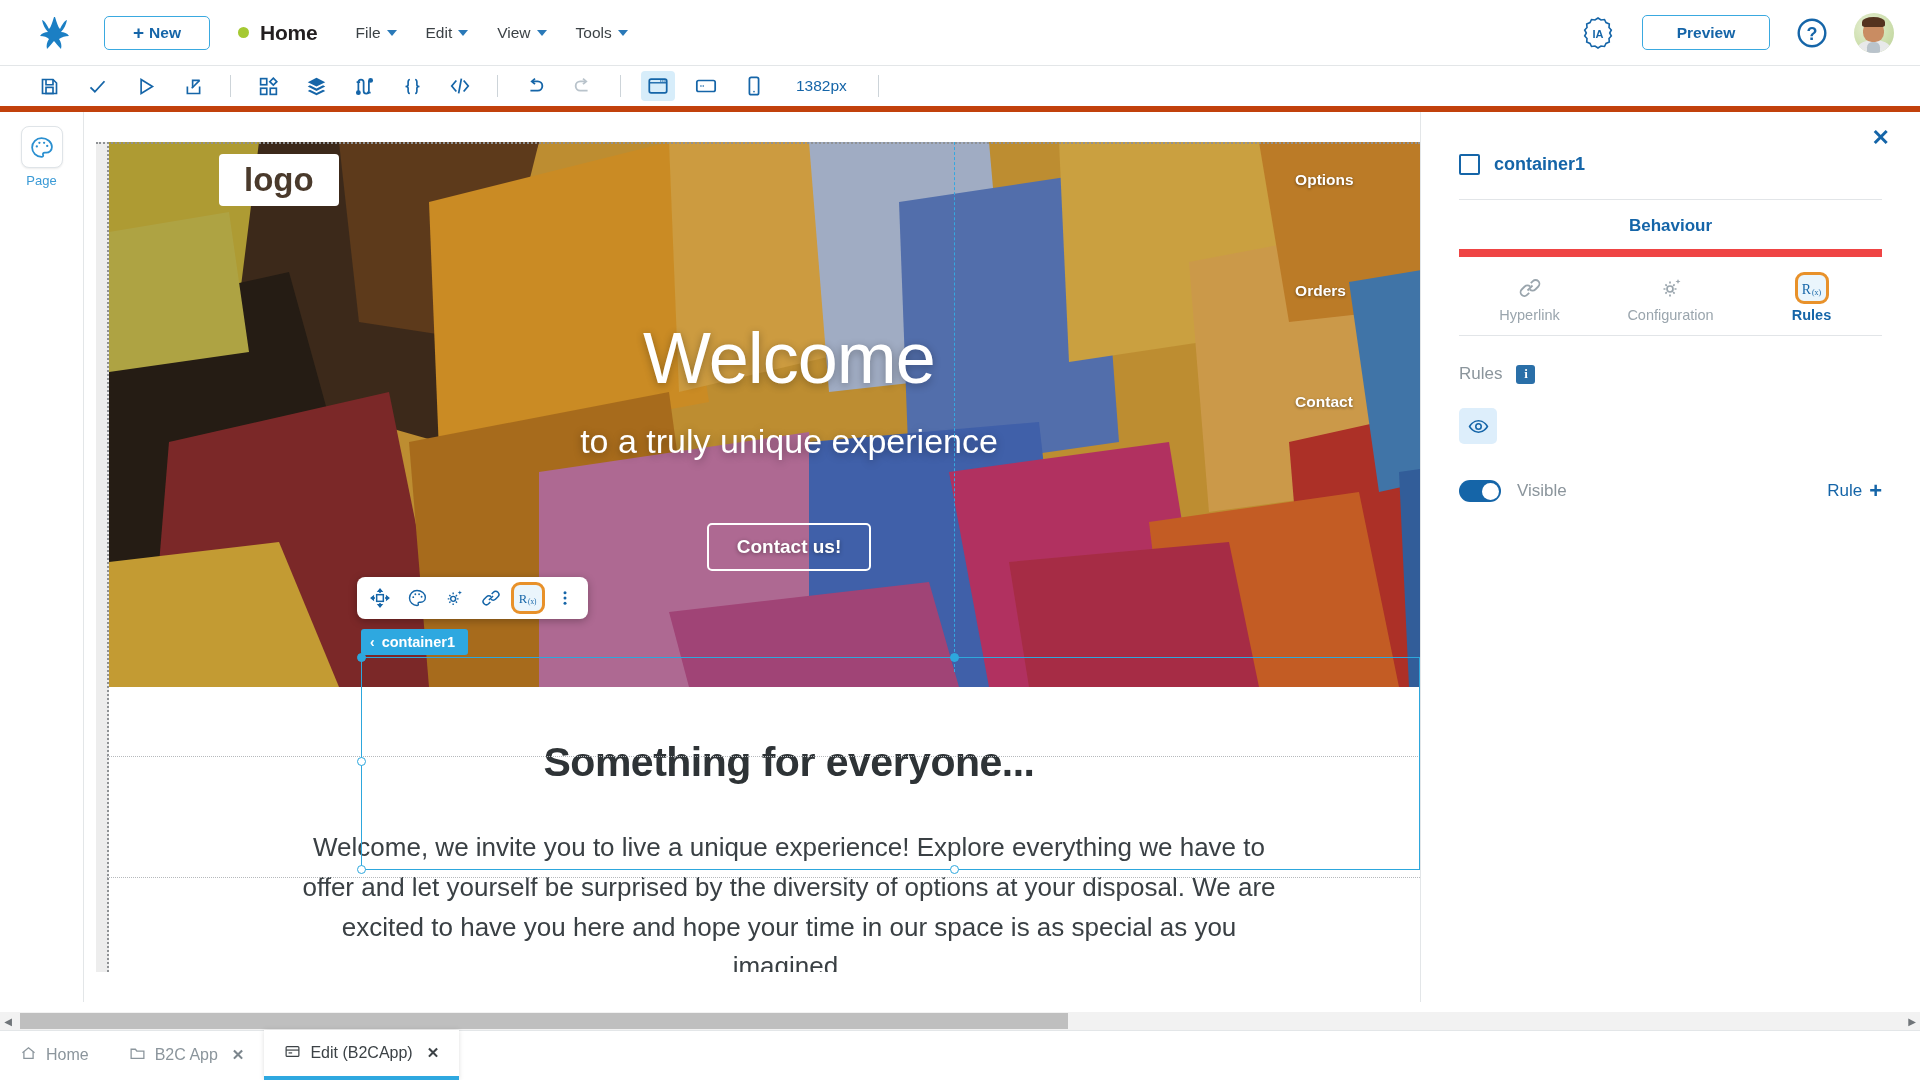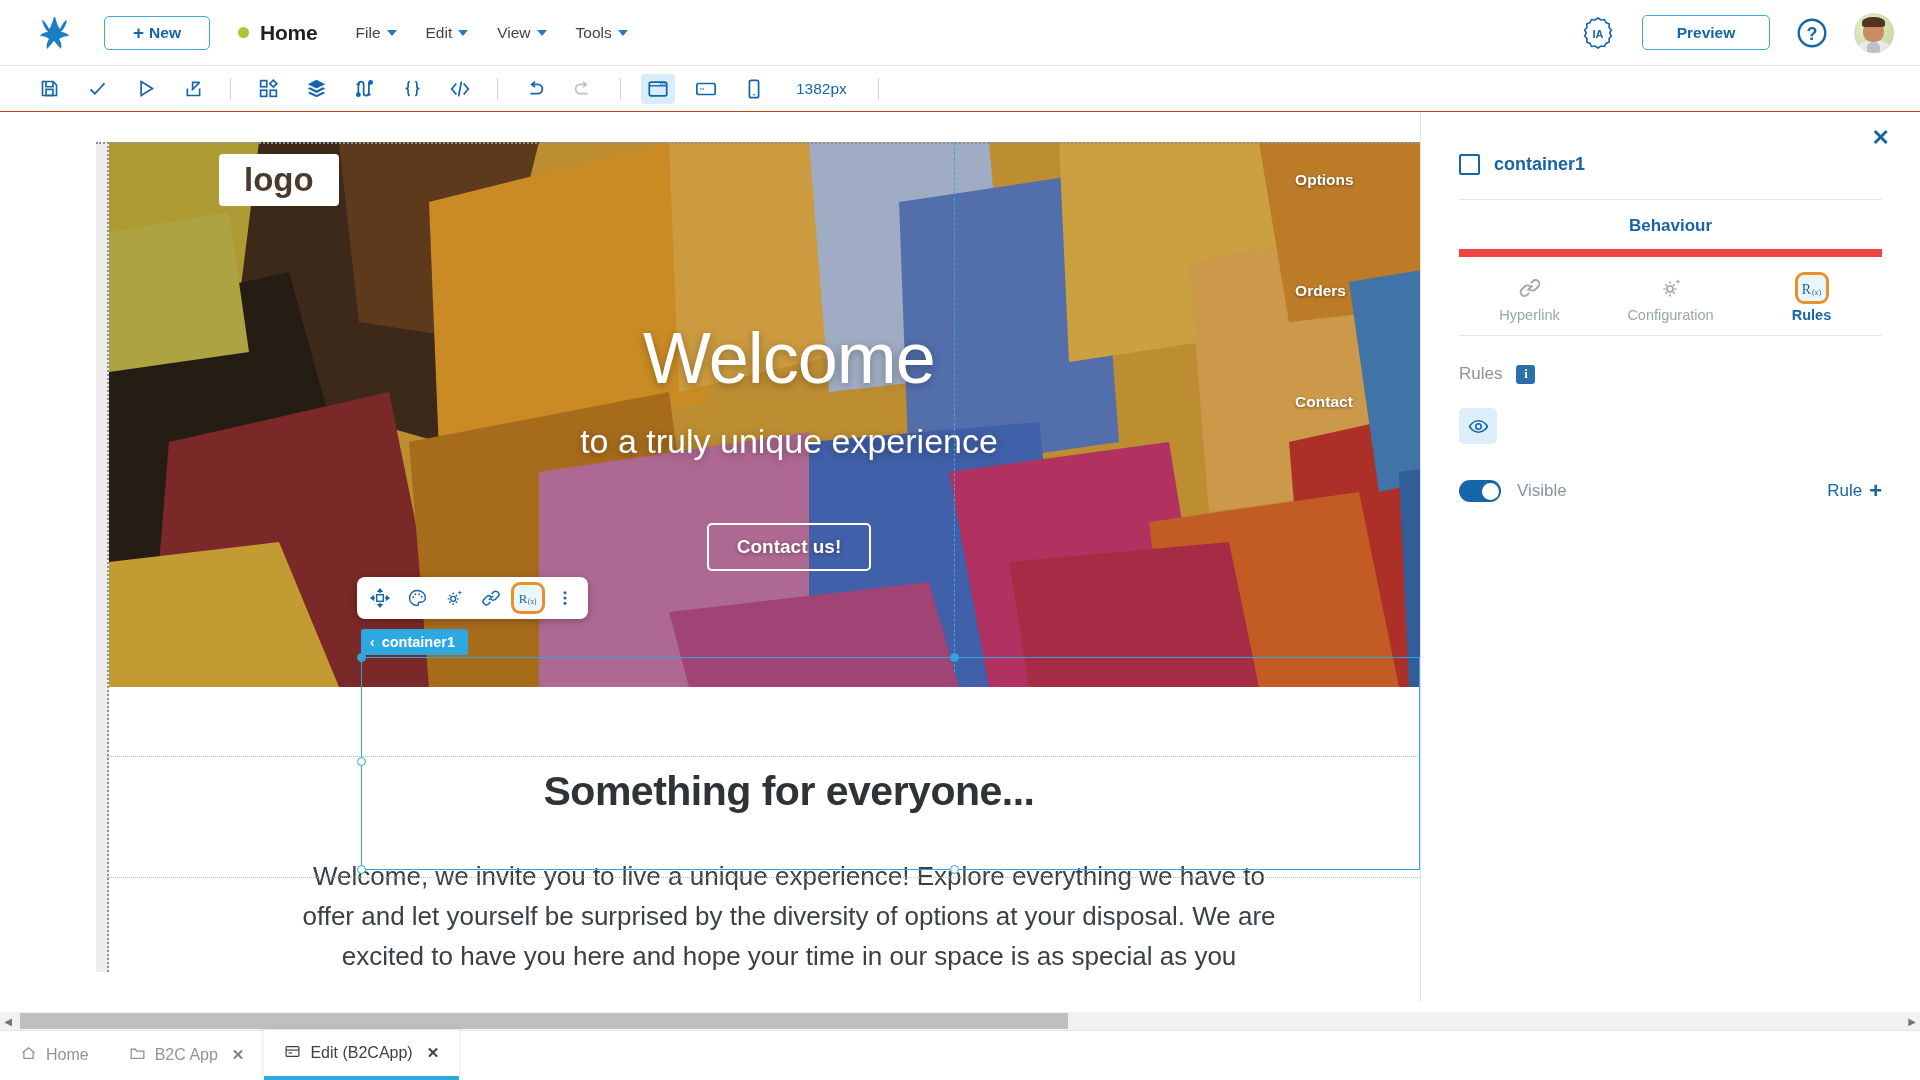--- a/index.html
+++ b/index.html
@@ -49,21 +49,21 @@
      background:#54331f; border-radius: 50% 50% 20% 20%; }
   .avatar .body { position:absolute; left: 4px; bottom: -2px; width: 32px; height: 15px;
      background:#e8e9ea; border-radius: 50% 50% 0 0; }
   .avatar .shirt { position:absolute; left: 13px; bottom: -2px; width: 13px; height: 13px;
      background:#b9c3cb; border-radius: 40% 40% 0 0; }
 
   
   .toolbar {
     position: absolute; top: 66px; left: 0; width: 1920px; height: 46px;
     background: #fff; display: flex; align-items: center;
-    border-bottom: 1px solid #c2410c;
+    border-bottom: 6px solid #c2410c;
   }
   .tb-btn {
     width: 34px; height: 30px; display:flex;align-items:center;justify-content:center;
     color:#1565a8; cursor: pointer; border-radius: 4px; margin: 0 7px;
   }
   .tb-btn.disabled { color: #b9c3cb; }
   .tb-btn.active { background: #d7edfa; }
   .tb-sep { width: 1px; height: 22px; background: #cdd4d9; margin: 0 13px; }
   .tb-size { font-size: 15.5px; color: #1565a8; margin: 0 18px; }
   .tb-first { margin-left: 32px; }
@@ -116,21 +116,21 @@
   .hero-title { color:#fff; font-size: 72px; font-weight: 400; line-height: 1;
       text-shadow: 0 2px 8px rgba(0,0,0,.3); letter-spacing: -1px;}
   .hero-sub { color:#fff; font-size: 34px; font-weight: 400; margin-top: 28px;
       text-shadow: 0 2px 8px rgba(0,0,0,.35);}
   .hero-btn {
     display:inline-block; margin-top: 62px; border: 2px solid #fff; border-radius: 5px;
     color:#fff; font-size: 19px; font-weight: 700; padding: 11px 28px;
     text-shadow: 0 1px 4px rgba(0,0,0,.4); cursor:pointer;
   }
   .lower {
-    position:relative; background:#fff; padding-top: 81px; text-align:center;
+    position:relative; background:#fff; padding-top: 52px; text-align:center;
   }
   .lower h2 { font-size: 41px; font-weight: 700; color:#2e3336; letter-spacing:-0.5px;}
   .lower p {
     margin: 42px auto 0; width: 1000px; font-size: 26px; line-height: 1.53;
     color: #3a4044;
   }
 
   
   .sel-dotted-top { position:absolute; left:0; right:0; top:0; height:0;
      border-top: 2px dotted #8f9295; z-index: 9; }
@@ -399,20 +399,34 @@
     <div class="tb-btn">
       <svg width="22" height="22" viewBox="0 0 24 24" fill="none" stroke="currentColor" stroke-width="1.9">
         <rect x="7" y="2.5" width="10" height="19" rx="2"></rect>
         <circle cx="12" cy="18.2" r=".9" fill="currentColor" stroke="none"></circle>
       </svg>
     </div>
     <div class="tb-size">1382px</div>
     <div class="tb-sep"></div>
   </div>
 
+  <div class="rail">
+    <div class="rail-item">
+      <div class="rail-icon">
+        <svg width="25" height="25" viewBox="0 0 24 24" fill="none" stroke="#2a8fd0" stroke-width="1.7">
+          <path d="M12 3a9 9 0 000 18c1.4 0 2-1 1.5-2s.2-2 1.5-2h1.5A5.5 5.5 0 0022 11.5C22 6.8 17.5 3 12 3z"></path>
+          <circle cx="7.5" cy="11" r="1.1" fill="#2a8fd0" stroke="none"></circle>
+          <circle cx="10" cy="7.5" r="1.1" fill="#2a8fd0" stroke="none"></circle>
+          <circle cx="14.5" cy="7.5" r="1.1" fill="#2a8fd0" stroke="none"></circle>
+          <circle cx="17.5" cy="10.5" r="1.1" fill="#2a8fd0" stroke="none"></circle>
+        </svg>
+      </div>
+      <div class="rail-label">Page</div>
+    </div>
+  </div>
 
   <div class="canvas-area">
     <div class="canvas-inner">
       <div class="site">
 
         <div class="hero">
           <div class="hero-bg">
             <svg width="1360" height="545" viewBox="0 0 1360 545" preserveAspectRatio="none">
               <rect width="1360" height="545" fill="#d9a23a"></rect>
               <path d="M0 0 L230 0 L190 545 L0 545 Z" fill="#c9b23c"></path>

